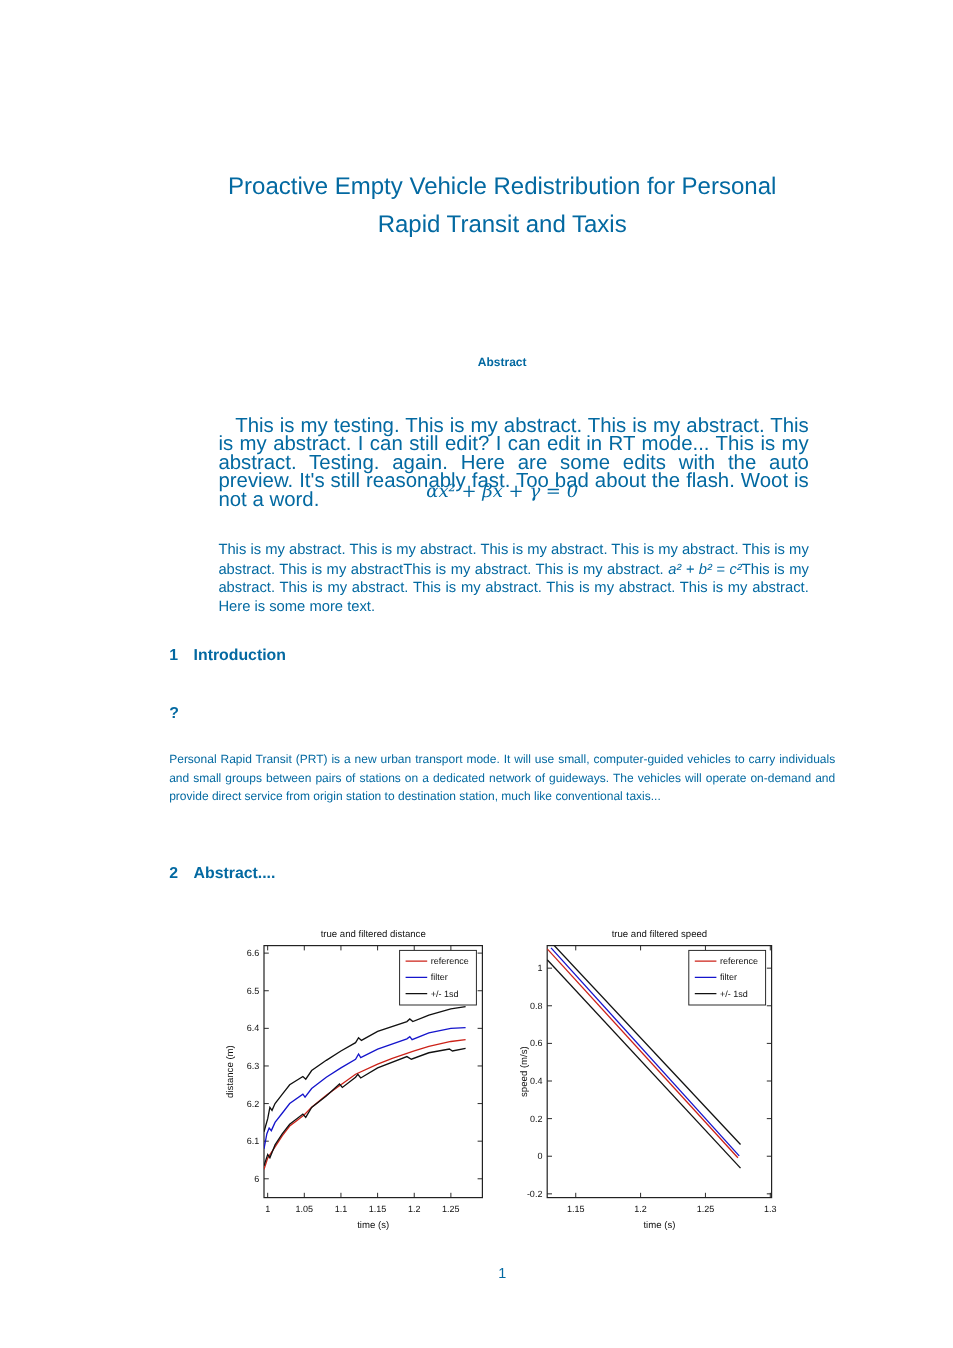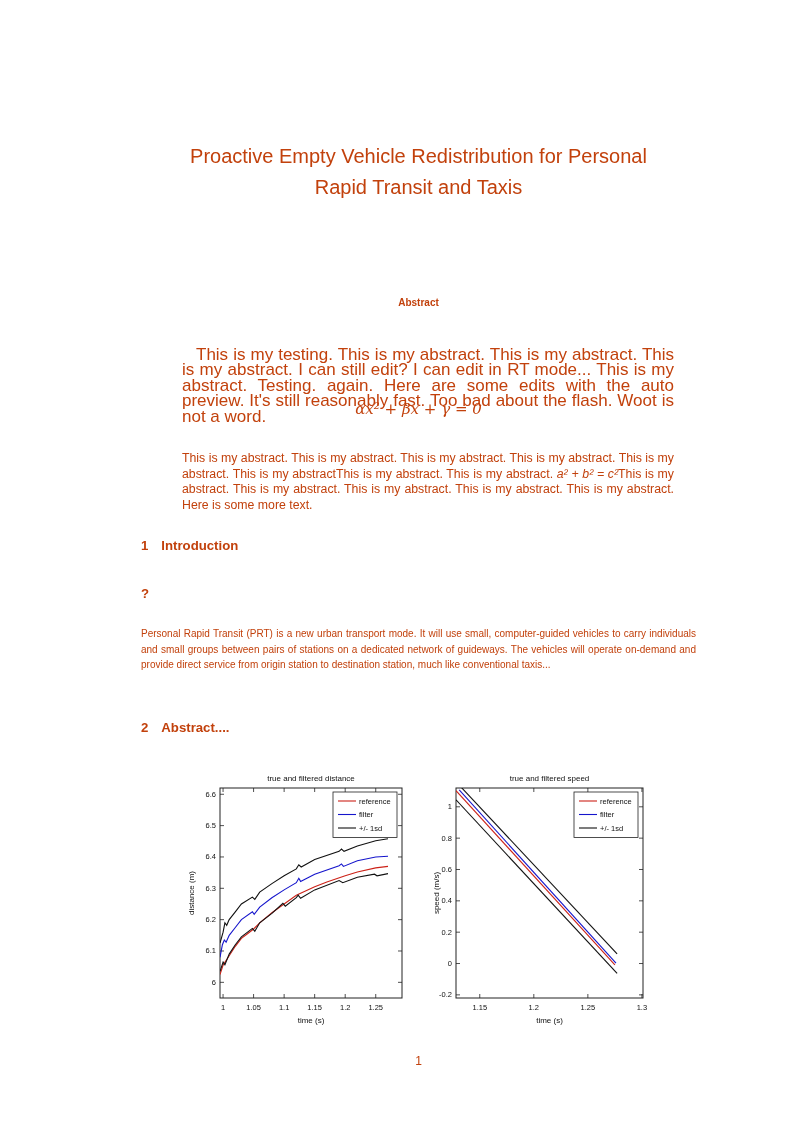--- a/index.html
+++ b/index.html
@@ -1,19 +1,19 @@
 <!DOCTYPE html>
 <html><head>
 <meta charset="utf-8">
 <title>Paper</title>
 <style>
   html,body { margin:0; padding:0; background:#ffffff; }
   .page {
     position:relative; width:794px; height:1123px; background:#ffffff;
-    font-family:"Liberation Sans", sans-serif; color:#c2410c;
+    font-family:"Liberation Sans", sans-serif; color:#0369a1;
     margin:0 auto; overflow:hidden;
   }
   .doc-title {
     position:absolute; top:141px; left:141px; width:555px;
     text-align:center; font-size:20px; line-height:31px; font-weight:400;
   }
   .abstract-heading {
     position:absolute; top:297px; left:141px; width:555px;
     text-align:center; font-weight:bold; font-size:10px;
   }

